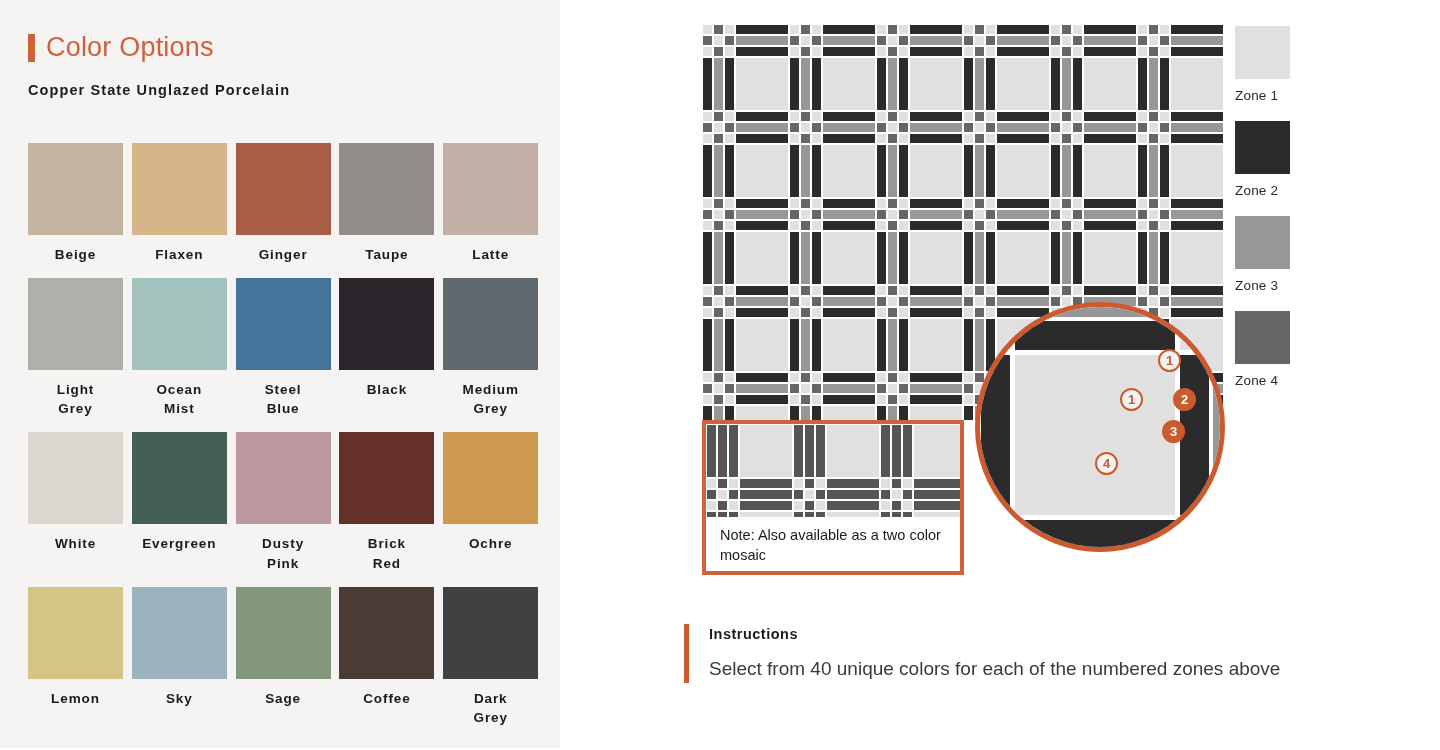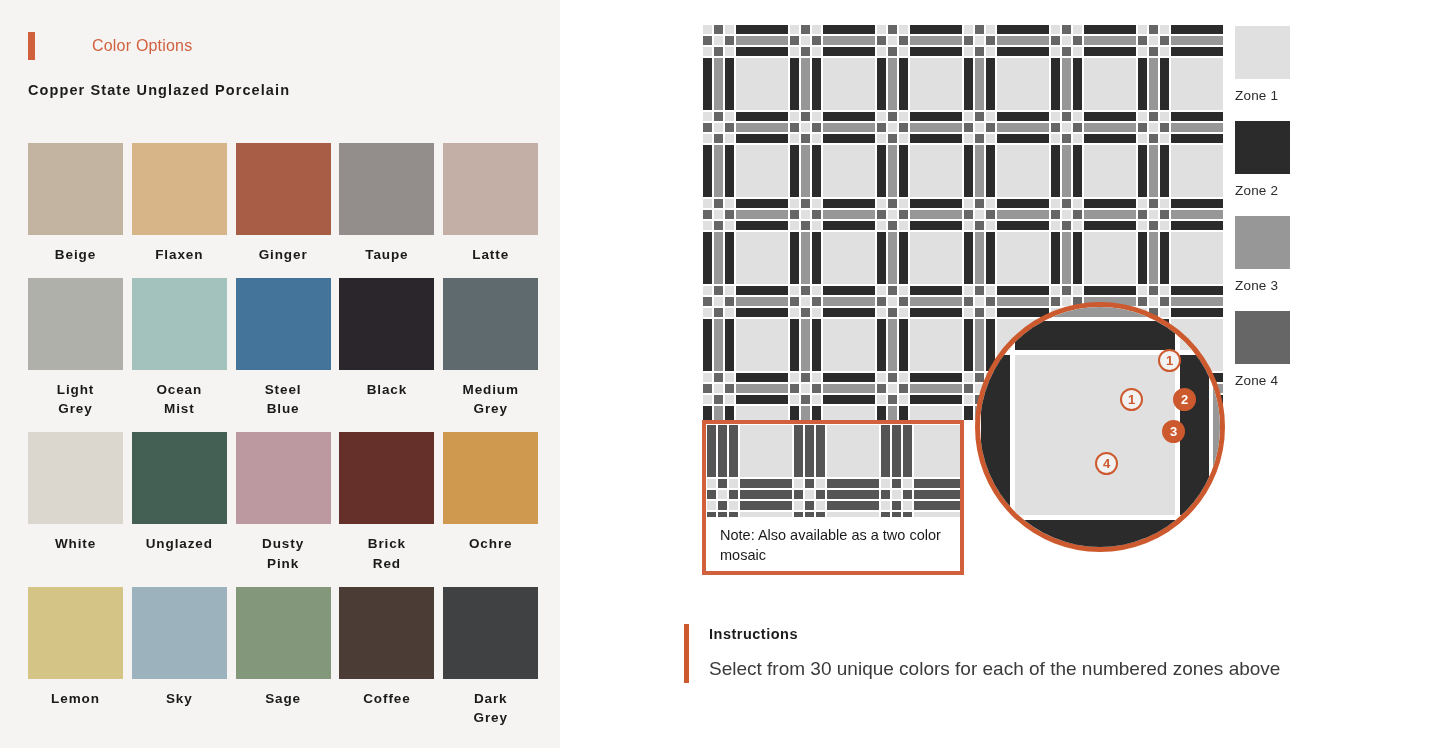--- a/index.html
+++ b/index.html
@@ -17,23 +17,22 @@
     position: absolute; left: 0; top: 0;
     width: 560px; height: 748px;
     background: #f5f4f3;
   }
   .panel-head {
     position: absolute; left: 28px; top: 32px;
     display: flex; align-items: center; gap: 11px;
   }
   .accent-bar { width: 7px; height: 28px; background: #d1603d; }
   .panel-title {
-    font-size: 16px; color: #d1603d; font-weight: 400;
+    font-size: 27px; color: #d1603d; font-weight: 400;
     letter-spacing: .2px;
-    margin-left: 46px;
   }
   .product-name {
     position: absolute; left: 28px; top: 80px;
     font-size: 14.5px; font-weight: 700; color: #1c1c1c;
     line-height: 1.42; letter-spacing: 1.1px;
   }
 
   .swatch-grid {
     position: absolute; left: 28px; top: 143px;
     width: 512px;
@@ -196,21 +195,21 @@
           <span class="swatch-chip" style="background: rgb(94, 106, 110);"></span>
           <div class="swatch-label">Medium
 Grey</div>
         </div>
         <div class="swatch-cell">
           <span class="swatch-chip" style="background: rgb(220, 215, 206);"></span>
           <div class="swatch-label">White</div>
         </div>
         <div class="swatch-cell">
           <span class="swatch-chip" style="background: rgb(68, 96, 85);"></span>
-          <div class="swatch-label">Unglazed</div>
+          <div class="swatch-label">Evergreen</div>
         </div>
         <div class="swatch-cell">
           <span class="swatch-chip" style="background: rgb(188, 153, 160);"></span>
           <div class="swatch-label">Dusty
 Pink</div>
         </div>
         <div class="swatch-cell">
           <span class="swatch-chip" style="background: rgb(101, 48, 41);"></span>
           <div class="swatch-label">Brick
 Red</div>
@@ -842,17 +841,17 @@
         <div class="badge solid" style="left: 193px; top: 81px;">2</div>
         <div class="badge solid" style="left: 182px; top: 113px;">3</div>
         <div class="badge hollow" style="left: 115px; top: 145px;">4</div>
       </div>
   </div>
 
   <div class="instructions">
     <div class="instr-bar"></div>
     <div class="instr-body">
       <div class="instr-title">Instructions</div>
-      <div class="instr-text">Select from 30 unique colors for each of the numbered zones above</div>
+      <div class="instr-text">Select from 40 unique colors for each of the numbered zones above</div>
     </div>
   </div>
 
 </div>
 
 </body></html>

